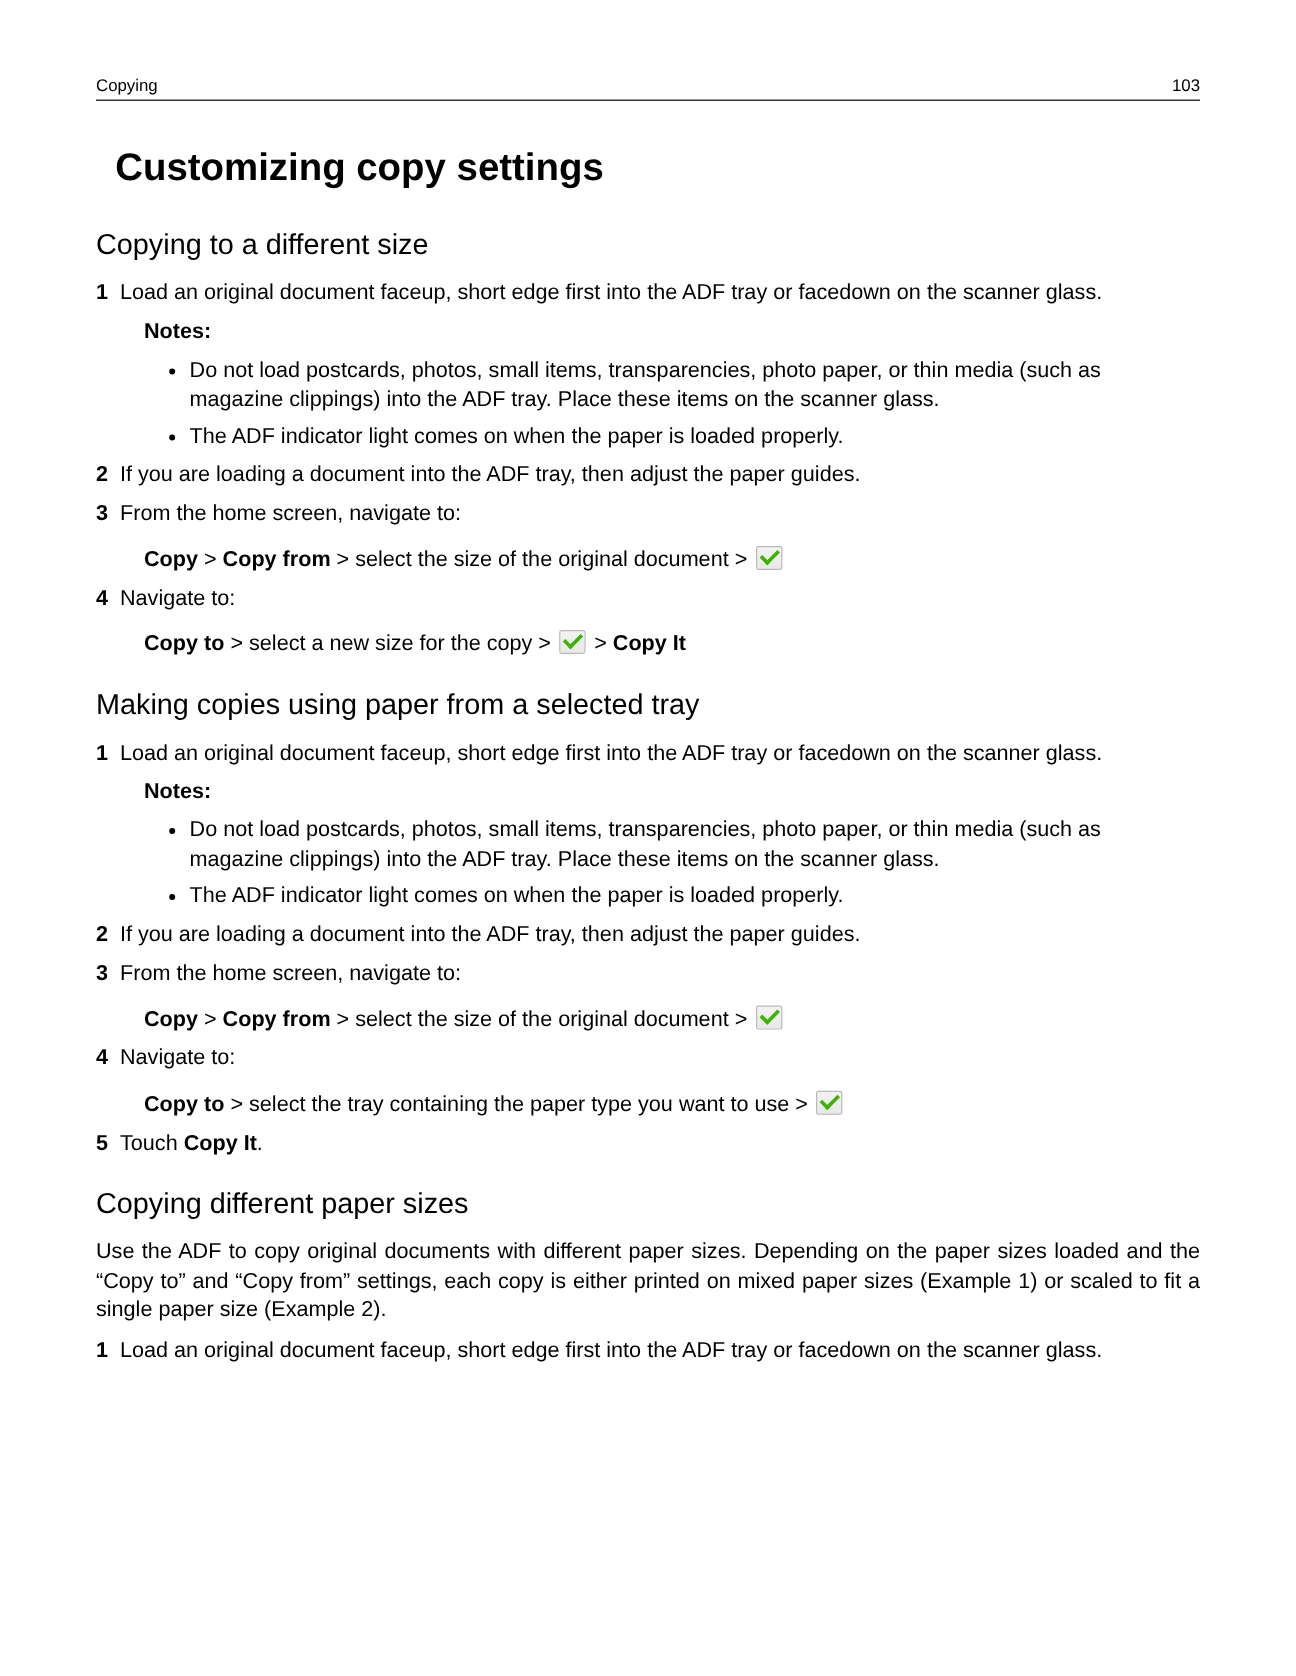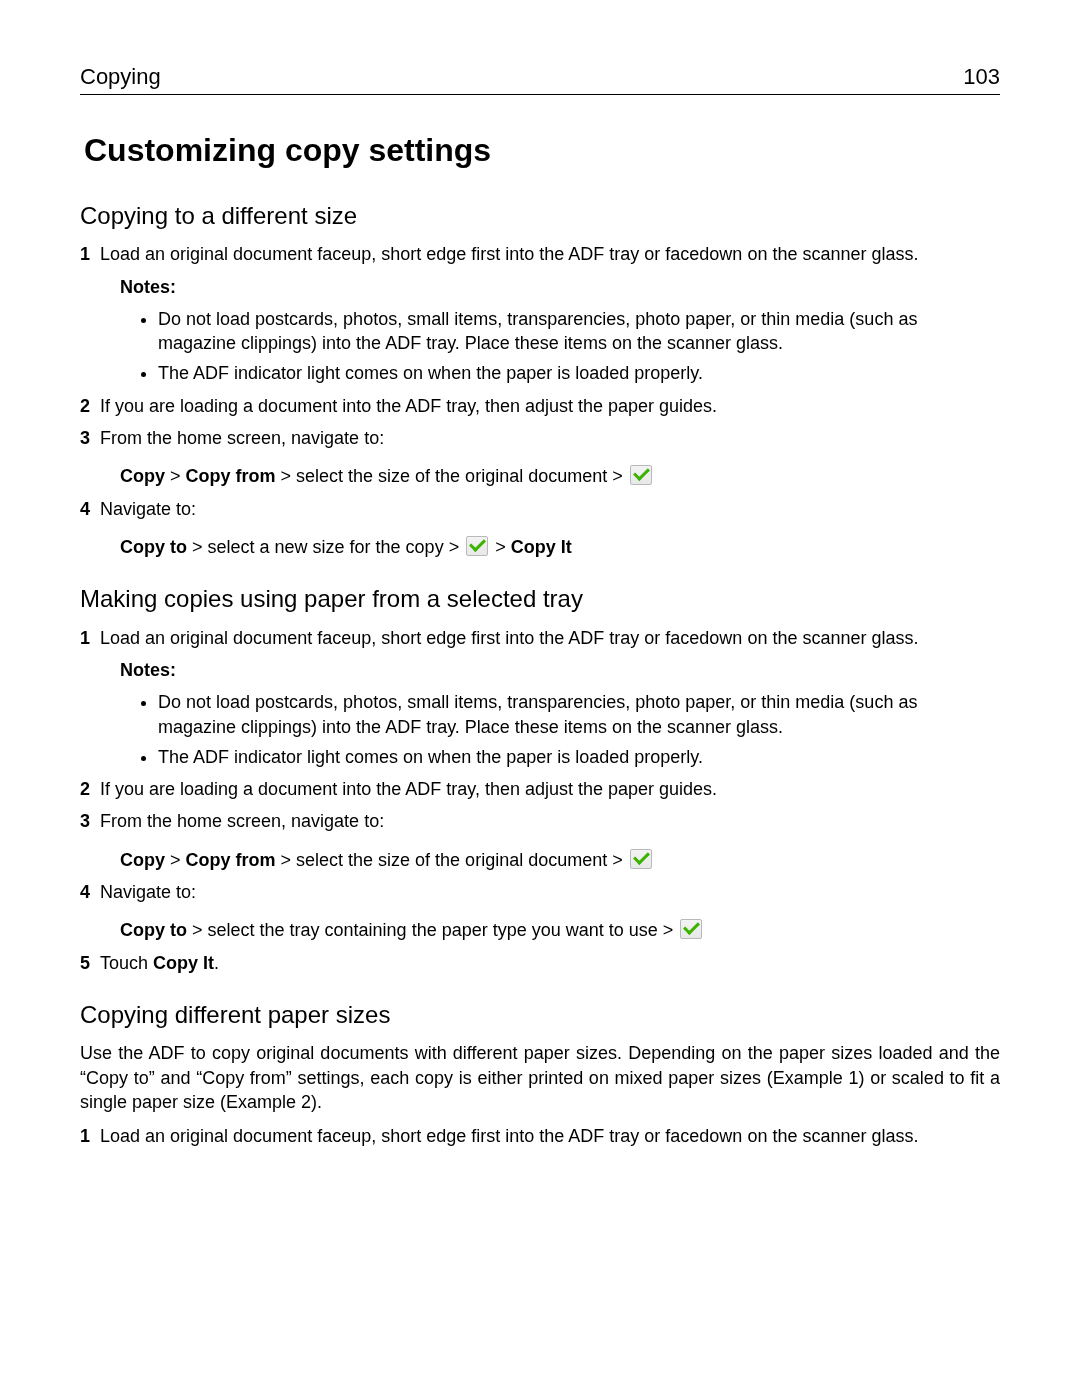--- a/index.html
+++ b/index.html
@@ -16,32 +16,32 @@
   }
   .page {
     box-sizing: border-box;
     padding: 62px 80px 60px 80px;
     width: 1080px;
   }
   .header-row {
     display: flex;
     justify-content: space-between;
     align-items: flex-start;
-    font-size: 22px;
+    font-size: 14px;
     margin-bottom: 2px;
   }
   .header-rule {
     border: none;
     border-top: 1px solid #000;
     margin: 0 0 34px 0;
   }
   h1.section-title {
     font-size: 32px;
     font-weight: 700;
-    margin: 0 0 28px 4px;
+    margin: 0 0 28px 16px;
   }
   h2.subheading {
     font-size: 24px;
     font-weight: 400;
     margin: 24px 0 10px 0;
   }
   h3.example-heading {
     font-size: 18px;
     font-weight: 700;
     margin: 24px 0 10px 0;

